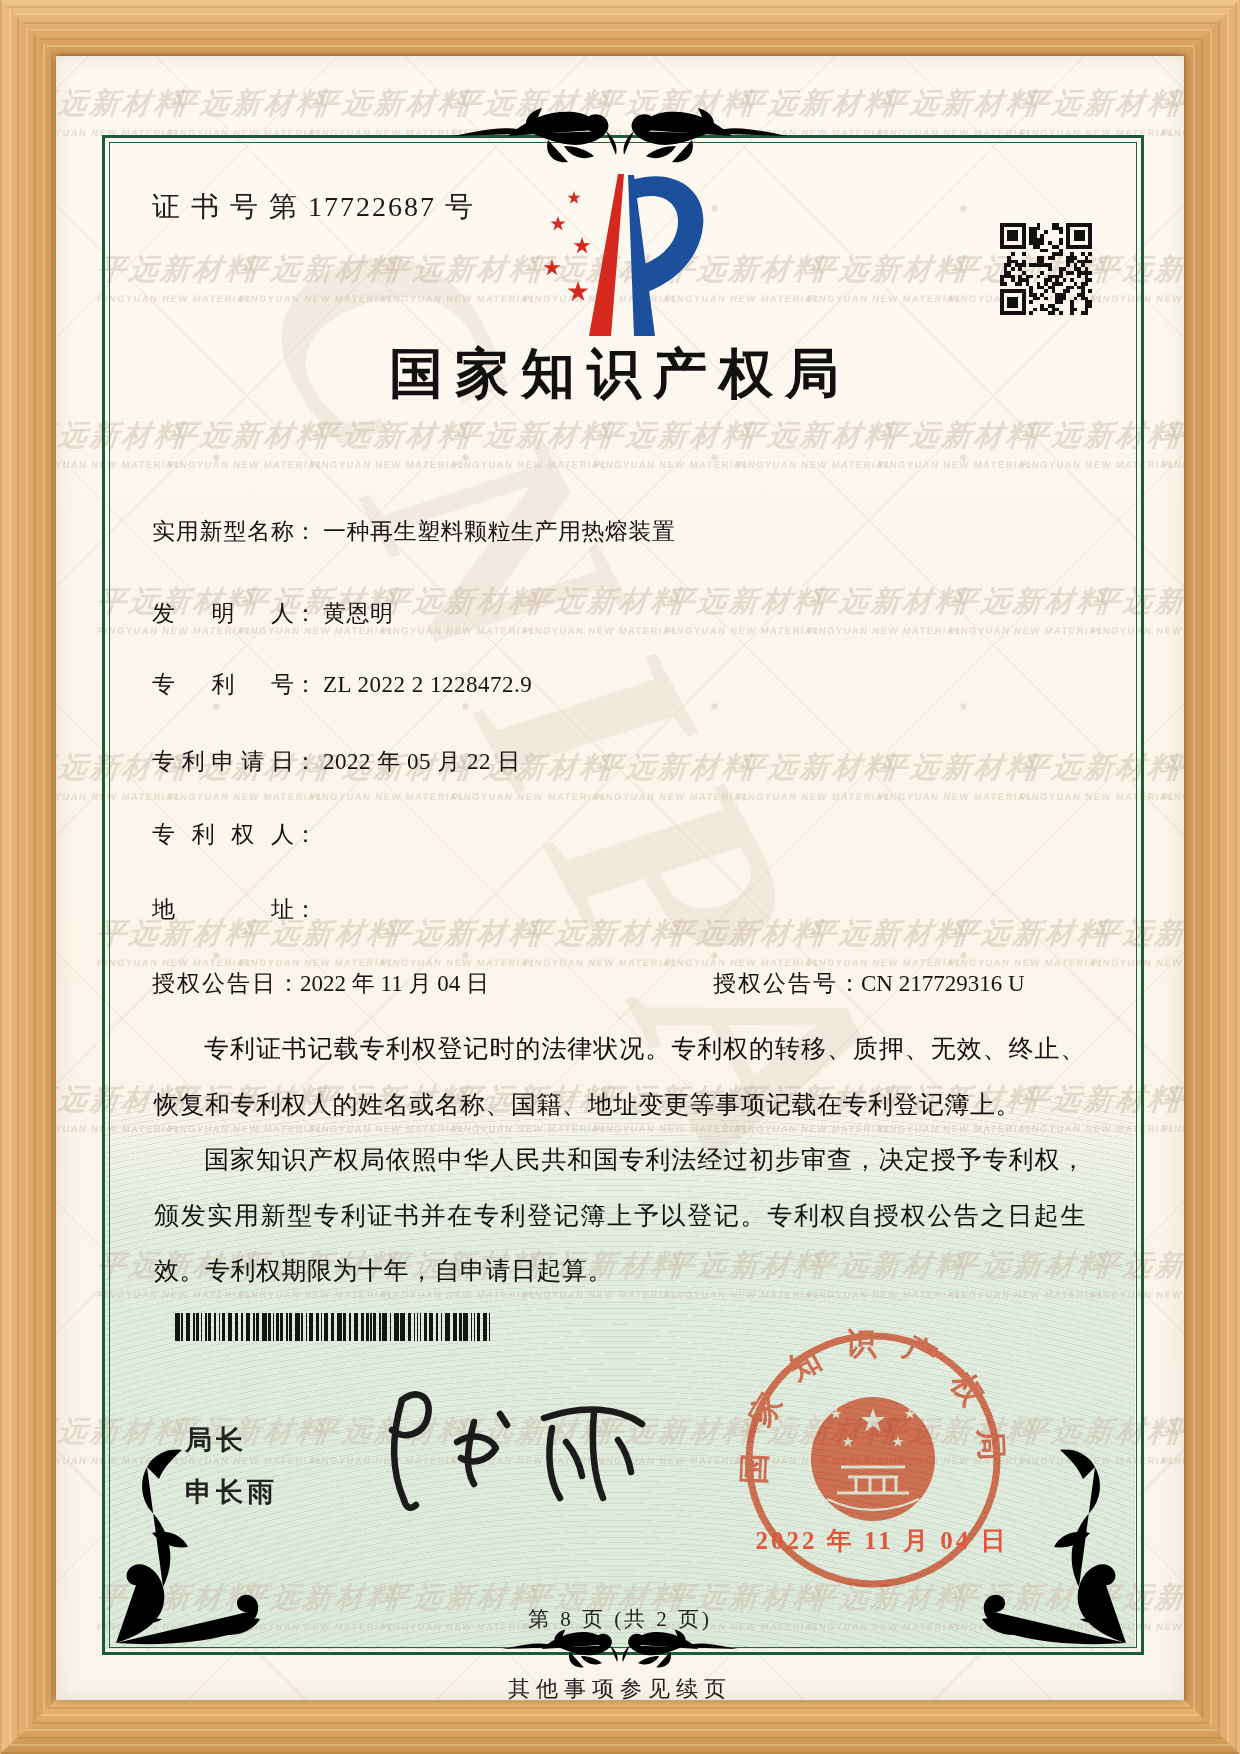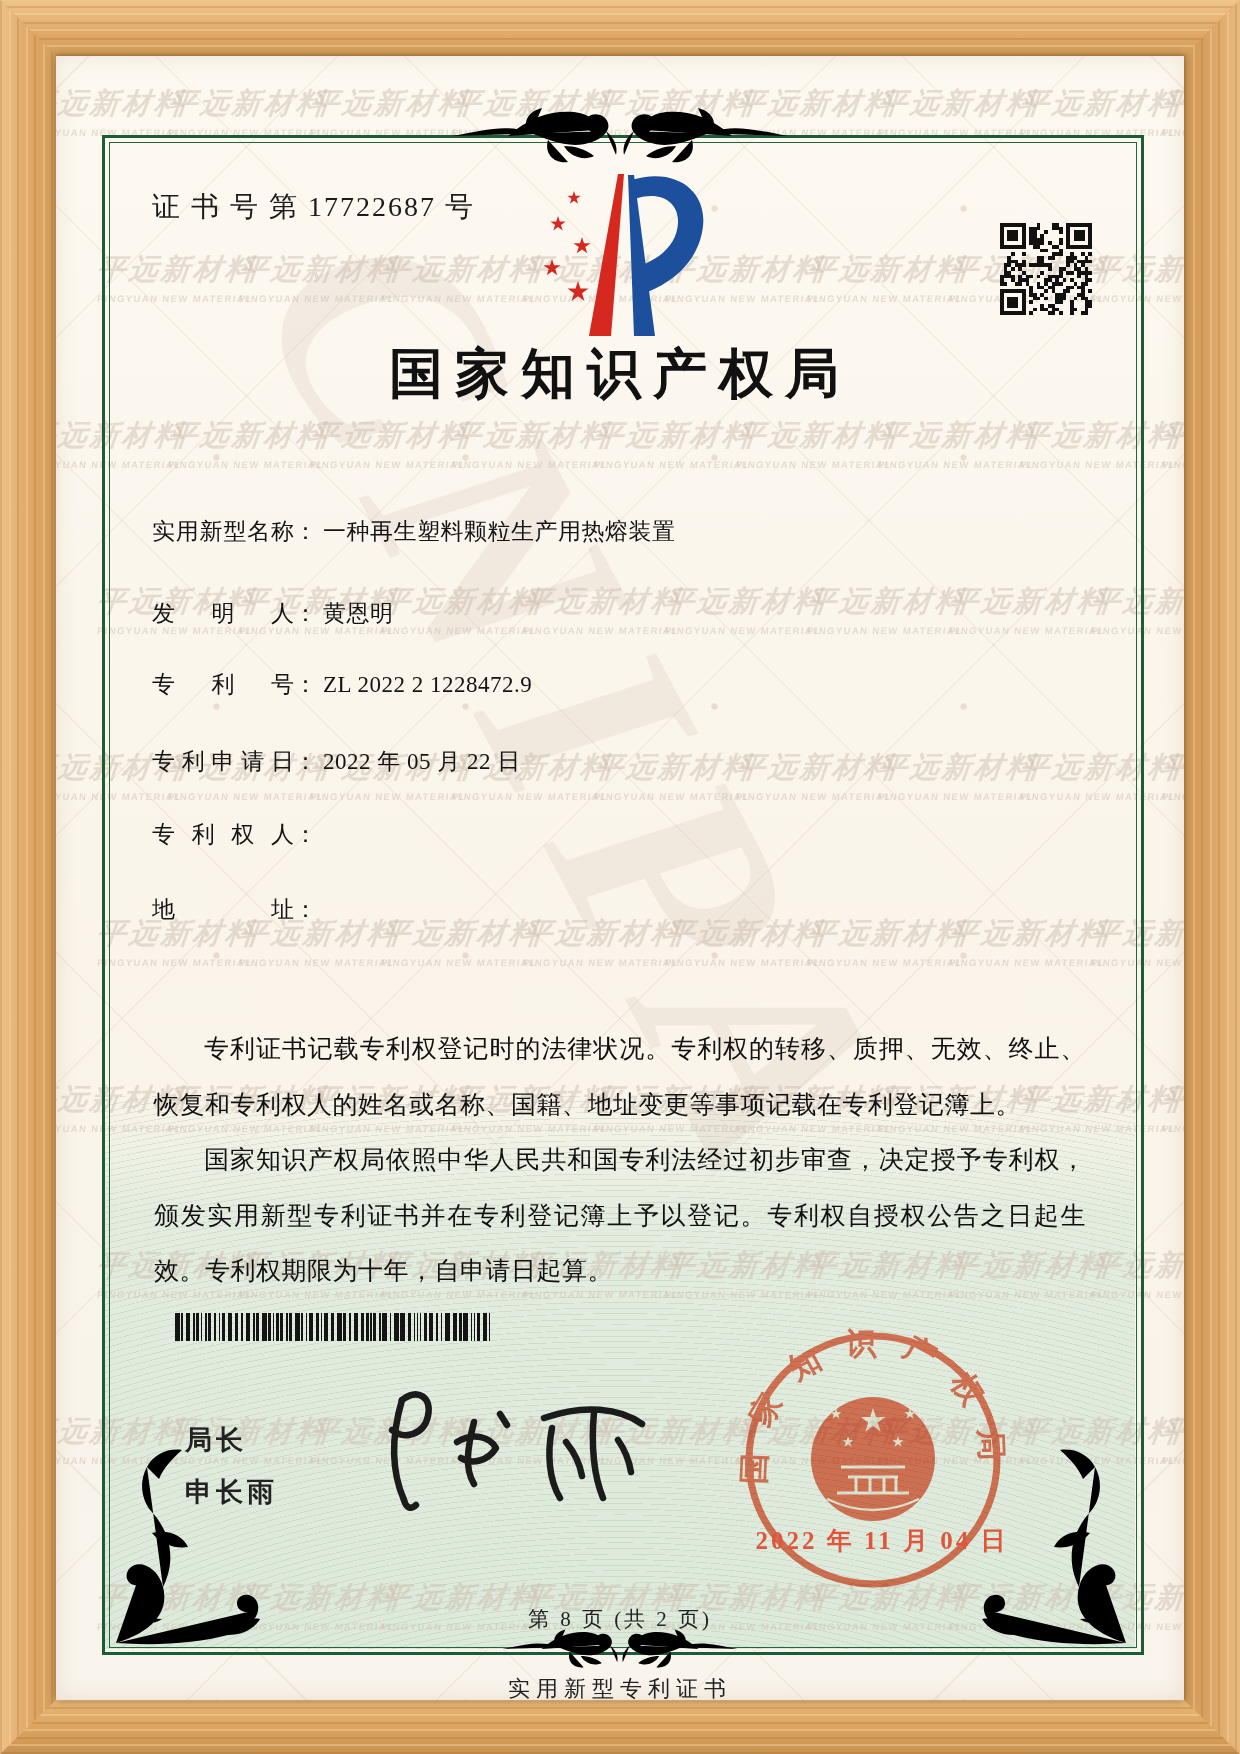--- a/index.html
+++ b/index.html
@@ -725,20 +725,28 @@
         <div class="frow" style="top: 762px;">
           <span class="flabel">专利权人</span>
           <span class="fcolon">：</span>
         </div>
         <div class="frow" style="top: 837px;">
           <span class="flabel">地址</span>
           <span class="fcolon">：</span>
         </div>
       </div>
 
+    <div class="grant-row">
+      <span>
+        <span class="glabel">授权公告日</span><span>：</span><span>2022 年 11 月 04 日</span>
+      </span>
+      <span class="grant-pair2">
+        <span class="glabel">授权公告号</span><span>：</span><span>CN 217729316 U</span>
+      </span>
+    </div>
 
     <div class="paras">
       <p>专利证书记载专利权登记时的法律状况。专利权的转移、质押、无效、终止、恢复和专利权人的姓名或名称、国籍、地址变更等事项记载在专利登记簿上。</p>
       <p>国家知识产权局依照中华人民共和国专利法经过初步审查，决定授予专利权，颁发实用新型专利证书并在专利登记簿上予以登记。专利权自授权公告之日起生效。专利权期限为十年，自申请日起算。</p>
     </div>
 
     <div class="barcode" id="barcode"><i style="width: 4.5px; background: rgb(20, 20, 20);"></i><i style="width: 1.5px;"></i><i style="width: 1.5px; background: rgb(20, 20, 20);"></i><i style="width: 3px;"></i><i style="width: 4.5px; background: rgb(20, 20, 20);"></i><i style="width: 3px;"></i><i style="width: 1.5px; background: rgb(20, 20, 20);"></i><i style="width: 1.5px;"></i><i style="width: 3px; background: rgb(20, 20, 20);"></i><i style="width: 1.5px;"></i><i style="width: 1.5px; background: rgb(20, 20, 20);"></i><i style="width: 3px;"></i><i style="width: 1.5px; background: rgb(20, 20, 20);"></i><i style="width: 1.5px;"></i><i style="width: 3px; background: rgb(20, 20, 20);"></i><i style="width: 3px;"></i><i style="width: 1.5px; background: rgb(20, 20, 20);"></i><i style="width: 3px;"></i><i style="width: 1.5px; background: rgb(20, 20, 20);"></i><i style="width: 1.5px;"></i><i style="width: 3px; background: rgb(20, 20, 20);"></i><i style="width: 3px;"></i><i style="width: 4.5px; background: rgb(20, 20, 20);"></i><i style="width: 3px;"></i><i style="width: 3px; background: rgb(20, 20, 20);"></i><i style="width: 3px;"></i><i style="width: 1.5px; background: rgb(20, 20, 20);"></i><i style="width: 3px;"></i><i style="width: 4.5px; background: rgb(20, 20, 20);"></i><i style="width: 3px;"></i><i style="width: 1.5px; background: rgb(20, 20, 20);"></i><i style="width: 1.5px;"></i><i style="width: 3px; background: rgb(20, 20, 20);"></i><i style="width: 3px;"></i><i style="width: 4.5px; background: rgb(20, 20, 20);"></i><i style="width: 1.5px;"></i><i style="width: 3px; background: rgb(20, 20, 20);"></i><i style="width: 1.5px;"></i><i style="width: 1.5px; background: rgb(20, 20, 20);"></i><i style="width: 1.5px;"></i><i style="width: 3px; background: rgb(20, 20, 20);"></i><i style="width: 1.5px;"></i><i style="width: 3px; background: rgb(20, 20, 20);"></i><i style="width: 3px;"></i><i style="width: 1.5px; background: rgb(20, 20, 20);"></i><i style="width: 1.5px;"></i><i style="width: 3px; background: rgb(20, 20, 20);"></i><i style="width: 3px;"></i><i style="width: 4.5px; background: rgb(20, 20, 20);"></i><i style="width: 1.5px;"></i><i style="width: 1.5px; background: rgb(20, 20, 20);"></i><i style="width: 3px;"></i><i style="width: 1.5px; background: rgb(20, 20, 20);"></i><i style="width: 1.5px;"></i><i style="width: 4.5px; background: rgb(20, 20, 20);"></i><i style="width: 3px;"></i><i style="width: 3px; background: rgb(20, 20, 20);"></i><i style="width: 1.5px;"></i><i style="width: 1.5px; background: rgb(20, 20, 20);"></i><i style="width: 1.5px;"></i><i style="width: 4.5px; background: rgb(20, 20, 20);"></i><i style="width: 3px;"></i><i style="width: 3px; background: rgb(20, 20, 20);"></i><i style="width: 3px;"></i><i style="width: 4.5px; background: rgb(20, 20, 20);"></i><i style="width: 1.5px;"></i><i style="width: 3px; background: rgb(20, 20, 20);"></i><i style="width: 3px;"></i><i style="width: 1.5px; background: rgb(20, 20, 20);"></i><i style="width: 3px;"></i><i style="width: 4.5px; background: rgb(20, 20, 20);"></i><i style="width: 3px;"></i><i style="width: 3px; background: rgb(20, 20, 20);"></i><i style="width: 1.5px;"></i><i style="width: 3px; background: rgb(20, 20, 20);"></i><i style="width: 1.5px;"></i><i style="width: 1.5px; background: rgb(20, 20, 20);"></i><i style="width: 1.5px;"></i><i style="width: 3px; background: rgb(20, 20, 20);"></i><i style="width: 3px;"></i><i style="width: 1.5px; background: rgb(20, 20, 20);"></i><i style="width: 1.5px;"></i><i style="width: 4.5px; background: rgb(20, 20, 20);"></i><i style="width: 3px;"></i><i style="width: 1.5px; background: rgb(20, 20, 20);"></i><i style="width: 3px;"></i><i style="width: 4.5px; background: rgb(20, 20, 20);"></i><i style="width: 1.5px;"></i><i style="width: 4.5px; background: rgb(20, 20, 20);"></i><i style="width: 3px;"></i><i style="width: 3px; background: rgb(20, 20, 20);"></i><i style="width: 3px;"></i><i style="width: 1.5px; background: rgb(20, 20, 20);"></i><i style="width: 1.5px;"></i><i style="width: 1.5px; background: rgb(20, 20, 20);"></i><i style="width: 1.5px;"></i><i style="width: 1.5px; background: rgb(20, 20, 20);"></i><i style="width: 3px;"></i><i style="width: 3px; background: rgb(20, 20, 20);"></i><i style="width: 1.5px;"></i><i style="width: 4.5px; background: rgb(20, 20, 20);"></i><i style="width: 3px;"></i><i style="width: 1.5px; background: rgb(20, 20, 20);"></i><i style="width: 3px;"></i><i style="width: 1.5px; background: rgb(20, 20, 20);"></i><i style="width: 3px;"></i><i style="width: 4.5px; background: rgb(20, 20, 20);"></i><i style="width: 3px;"></i><i style="width: 4.5px; background: rgb(20, 20, 20);"></i><i style="width: 1.5px;"></i><i style="width: 3px; background: rgb(20, 20, 20);"></i><i style="width: 1.5px;"></i><i style="width: 4.5px; background: rgb(20, 20, 20);"></i><i style="width: 3px;"></i><i style="width: 1.5px; background: rgb(20, 20, 20);"></i><i style="width: 1.5px;"></i><i style="width: 1.5px; background: rgb(20, 20, 20);"></i><i style="width: 1.5px;"></i><i style="width: 3px; background: rgb(20, 20, 20);"></i><i style="width: 3px;"></i><i style="width: 4.5px; background: rgb(20, 20, 20);"></i><i style="width: 1.5px;"></i><i style="width: 1.5px; background: rgb(20, 20, 20);"></i><i style="width: 3px;"></i></div>
 
     <div class="signer">
       <div>局长</div>
@@ -776,15 +784,15 @@
         <path d="M118,160 h50"></path>
         <path d="M107,176 h72"></path>
         <path d="M126,160 v16 M140,160 v16 M154,160 v16 M166,160 v16"></path>
         <path d="M97,182 Q143,204 189,182" stroke-width="2.4"></path>
       </g>
     </svg>
 
     <div class="seal-date">2022 年 11 月 04 日</div>
 
     <div class="page-info">第 8 页 (共 2 页)</div>
-    <div class="footer-note">实用新型专利证书</div>
+    <div class="footer-note">其他事项参见续页</div>
   </div>
 </div>
 
 </body></html>

